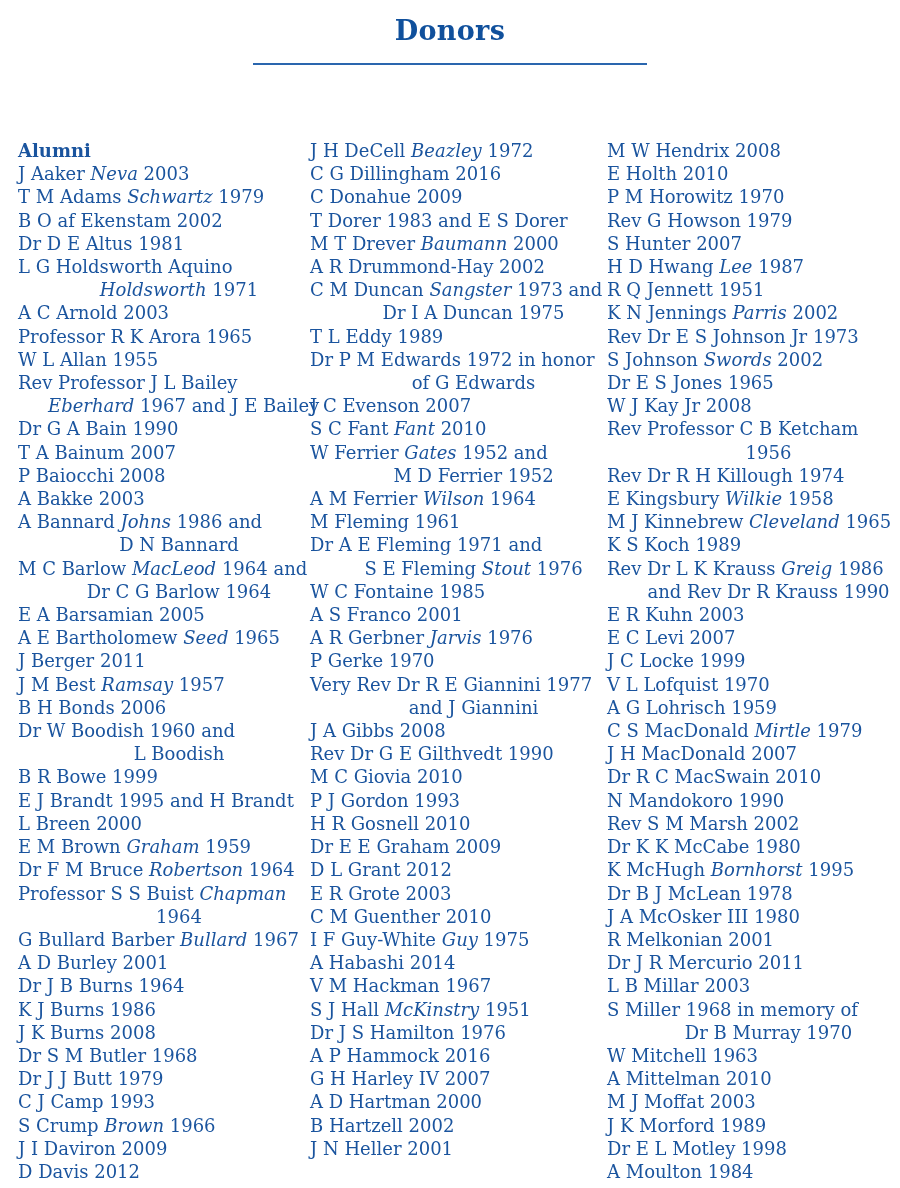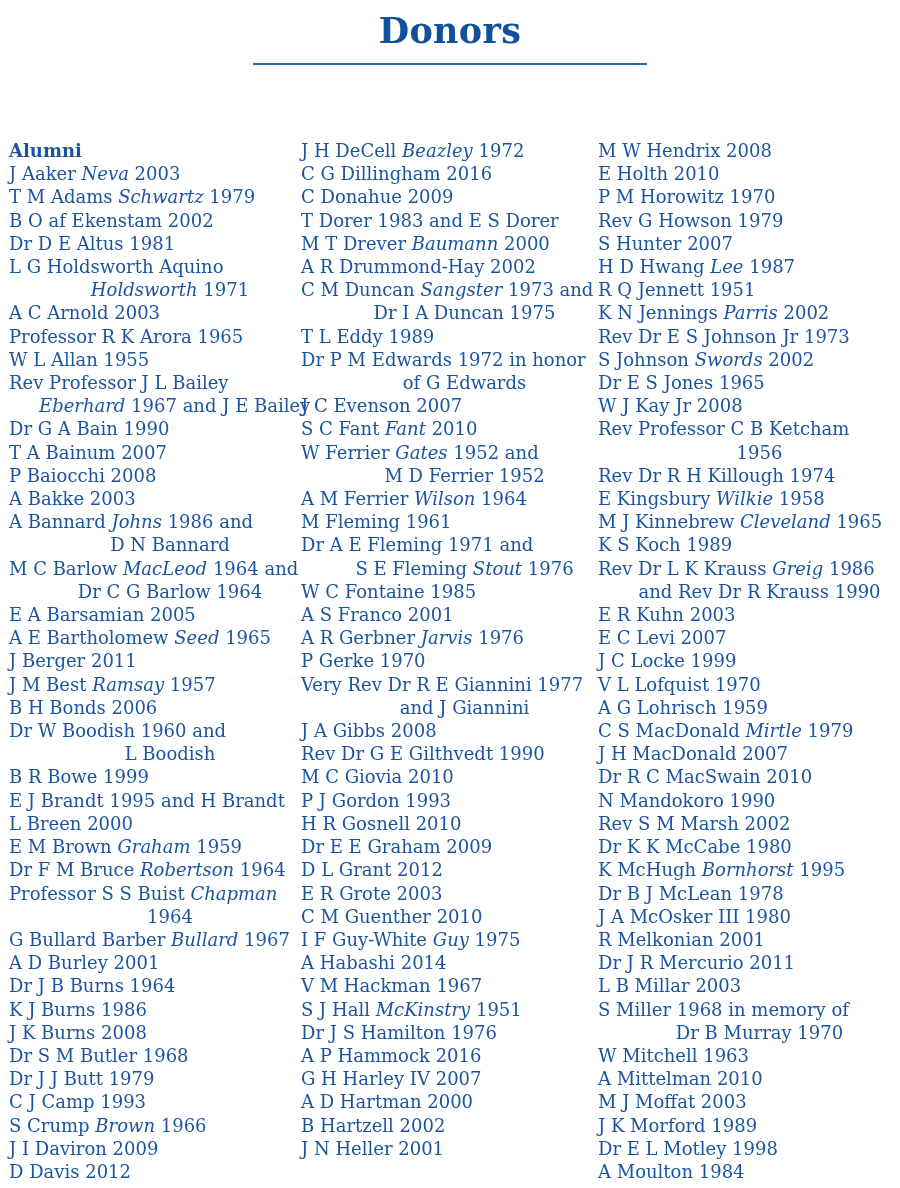--- a/index.html
+++ b/index.html
@@ -9,35 +9,35 @@
     height: 1188px;
     background: #ffffff;
     font-family: "DejaVu Serif", "Liberation Serif", serif;
     overflow: hidden;
   }
   .page-header { padding-top: 14px; }
   .page-title {
     margin: 0;
     text-align: center;
     color: #10509c;
-    font-size: 35px;
+    font-size: 27px;
     font-weight: bold;
     line-height: 34px;
     letter-spacing: 0.3px;
   }
   .title-rule {
     width: 394px;
     height: 2px;
     background: #2a66ae;
     margin: 15px auto 0 auto;
   }
   .columns {
     display: flex;
     margin-top: 74px;
-    padding-left: 9px;
+    padding-left: 18px;
     box-sizing: border-box;
     color: #1a549e;
   }
   .col { box-sizing: border-box; }
   .col-1 { width: 292px; }
   .col-2 { width: 297px; }
   .col-3 { width: 293px; }
   .line {
     font-size: 18px;
     line-height: 23.2px;

